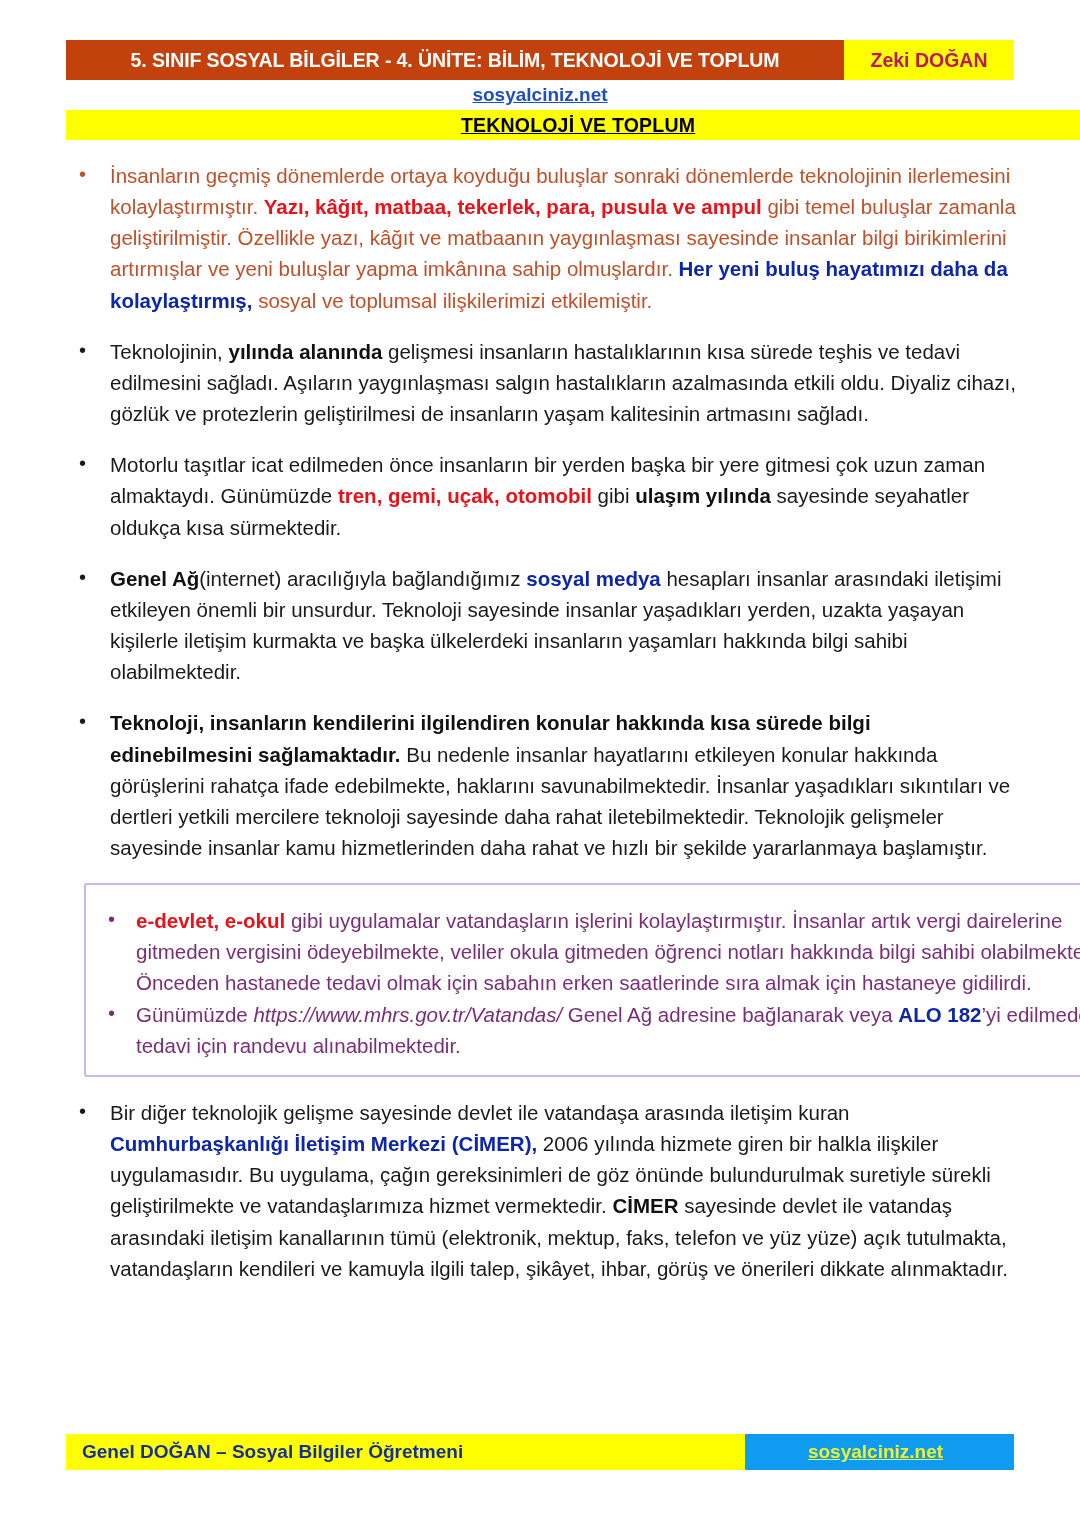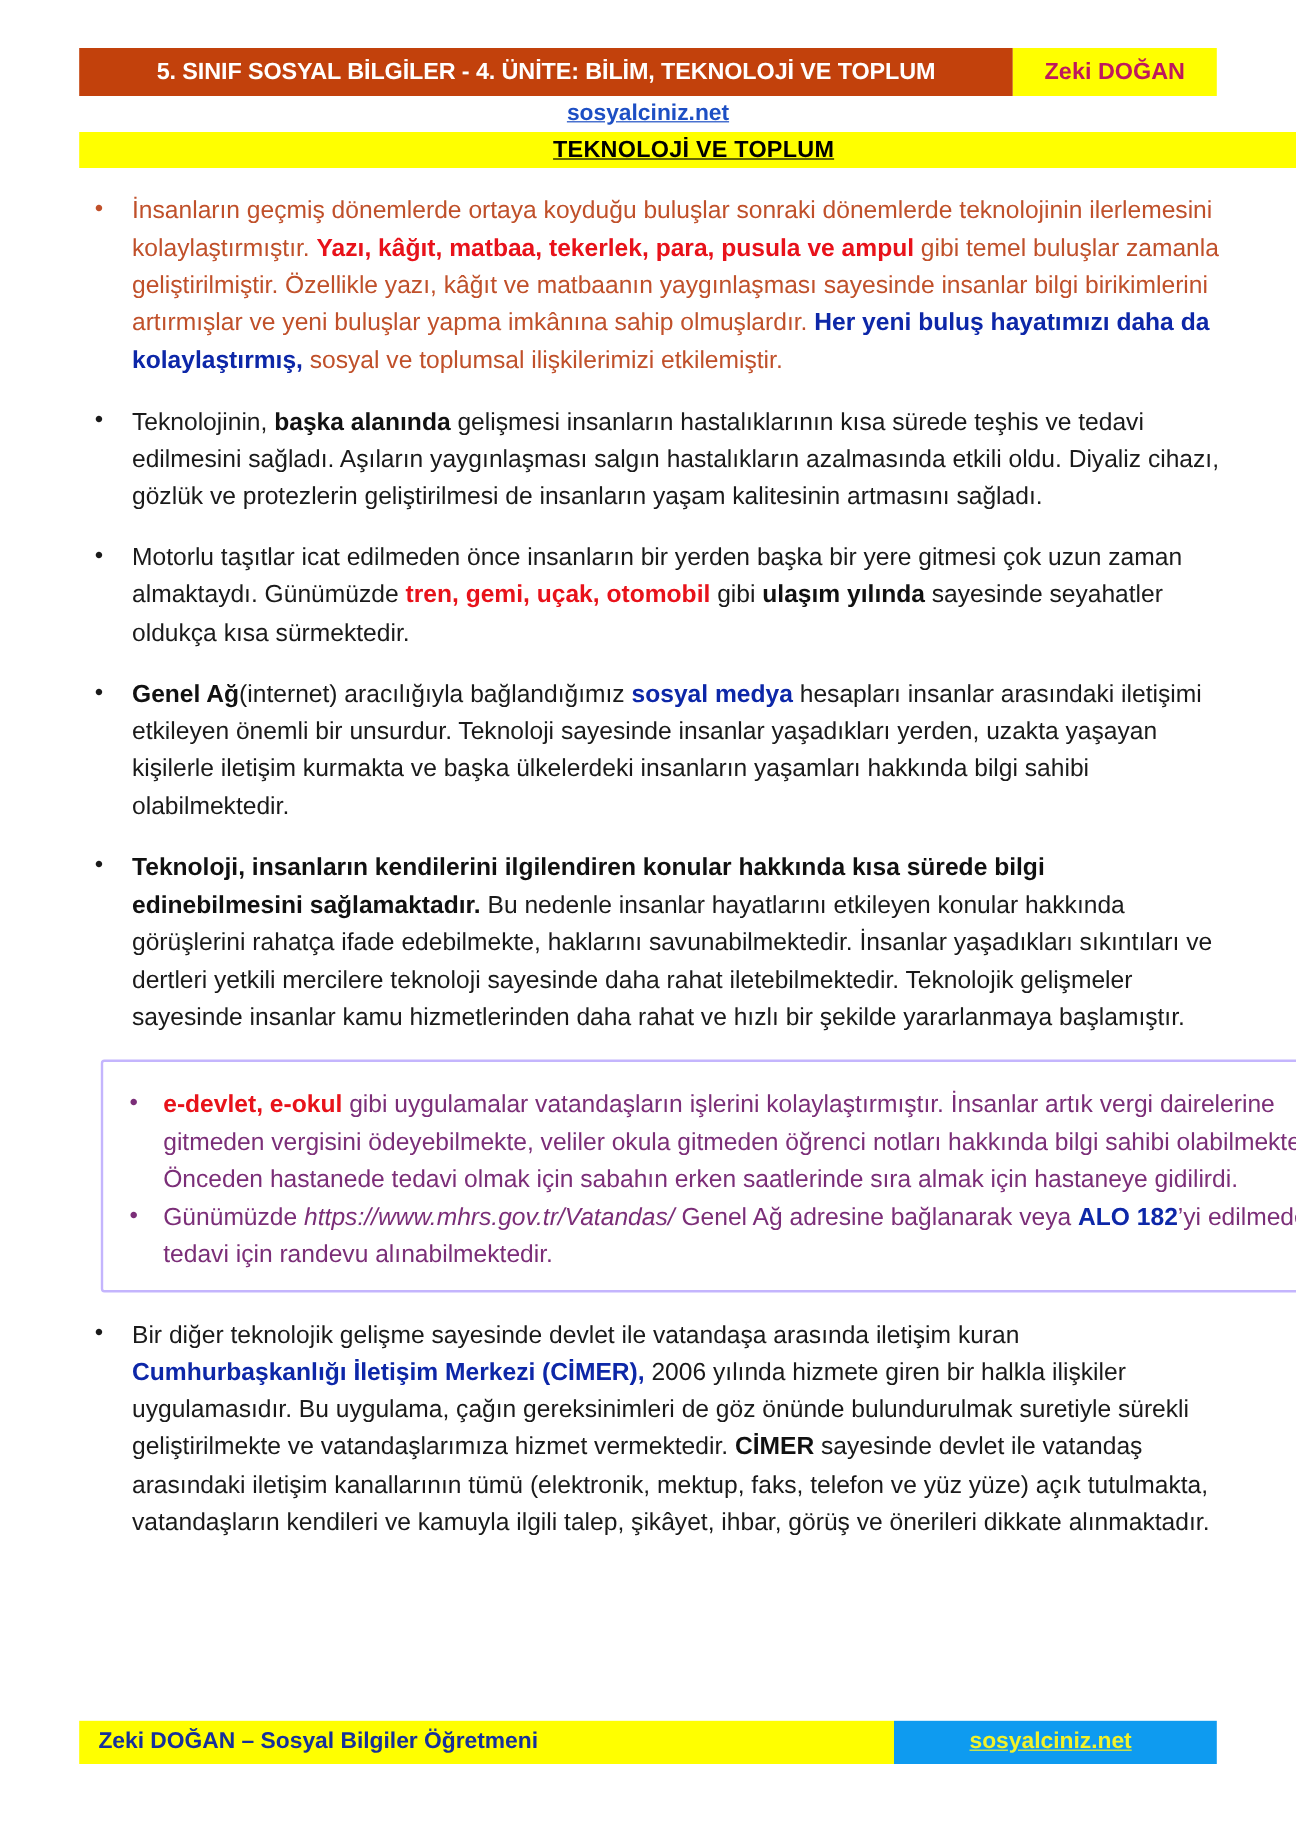--- a/index.html
+++ b/index.html
@@ -230,21 +230,21 @@
 
   <div class="subtitle-band">
     <span>TEKNOLOJİ VE TOPLUM</span>
   </div>
 
   <div class="content">
     <ul class="bullets">
 
       <li class="p-orange"><span>İnsanların geçmiş dönemlerde ortaya koyduğu buluşlar sonraki dönemlerde teknolojinin ilerlemesini kolaylaştırmıştır. </span><b class="red">Yazı, kâğıt, matbaa, tekerlek, para, pusula ve ampul</b><span> gibi temel buluşlar zamanla geliştirilmiştir. Özellikle yazı, kâğıt ve matbaanın yaygınlaşması sayesinde insanlar bilgi birikimlerini artırmışlar ve yeni buluşlar yapma imkânına sahip olmuşlardır. </span><b class="blue">Her yeni buluş hayatımızı daha da kolaylaştırmış,</b><span> sosyal ve toplumsal ilişkilerimizi etkilemiştir.</span></li>
 
-      <li class="p-black"><span>Teknolojinin, </span><b class="dark">başka alanında</b><span> gelişmesi insanların hastalıklarının kısa sürede teşhis ve tedavi edilmesini sağladı. Aşıların yaygınlaşması salgın hastalıkların azalmasında etkili oldu. Diyaliz cihazı, gözlük ve protezlerin geliştirilmesi de insanların yaşam kalitesinin artmasını sağladı.</span></li>
+      <li class="p-black"><span>Teknolojinin, </span><b class="dark">yılında alanında</b><span> gelişmesi insanların hastalıklarının kısa sürede teşhis ve tedavi edilmesini sağladı. Aşıların yaygınlaşması salgın hastalıkların azalmasında etkili oldu. Diyaliz cihazı, gözlük ve protezlerin geliştirilmesi de insanların yaşam kalitesinin artmasını sağladı.</span></li>
 
       <li class="p-black"><span>Motorlu taşıtlar icat edilmeden önce insanların bir yerden başka bir yere gitmesi çok uzun zaman almaktaydı. Günümüzde </span><b class="red">tren, gemi, uçak, otomobil</b><span> gibi </span><b class="dark">ulaşım yılında</b><span> sayesinde seyahatler oldukça kısa sürmektedir.</span></li>
 
       <li class="p-black tight"><b class="dark">Genel Ağ</b><span>(internet) aracılığıyla bağlandığımız </span><b class="blue">sosyal medya</b><span> hesapları insanlar arasındaki iletişimi etkileyen önemli bir unsurdur. Teknoloji sayesinde insanlar yaşadıkları yerden, uzakta yaşayan kişilerle iletişim kurmakta ve başka ülkelerdeki insanların yaşamları hakkında bilgi sahibi olabilmektedir.</span></li>
 
       <li class="p-black"><b class="dark">Teknoloji, insanların kendilerini ilgilendiren konular hakkında kısa sürede bilgi edinebilmesini sağlamaktadır.</b><span> Bu nedenle insanlar hayatlarını etkileyen konular hakkında görüşlerini rahatça ifade edebilmekte, haklarını savunabilmektedir. İnsanlar yaşadıkları sıkıntıları ve dertleri yetkili mercilere teknoloji sayesinde daha rahat iletebilmektedir. Teknolojik gelişmeler sayesinde insanlar kamu hizmetlerinden daha rahat ve hızlı bir şekilde yararlanmaya başlamıştır.</span></li>
     </ul>
 
     <div class="purple-box">
       <ul>
@@ -253,19 +253,19 @@
       </ul>
     </div>
 
     <ul class="bullets" style="margin-top:20px;">
       <li class="p-black" style="margin-bottom:0;"><span>Bir diğer teknolojik gelişme sayesinde devlet ile vatandaşa arasında iletişim kuran </span><b class="blue">Cumhurbaşkanlığı İletişim Merkezi (CİMER),</b><span> 2006 yılında hizmete giren bir halkla ilişkiler uygulamasıdır. Bu uygulama, çağın gereksinimleri de göz önünde bulundurulmak suretiyle sürekli geliştirilmekte ve vatandaşlarımıza hizmet vermektedir. </span><b class="dark">CİMER</b><span> sayesinde devlet ile vatandaş arasındaki iletişim kanallarının tümü (elektronik, mektup, faks, telefon ve yüz yüze) açık tutulmakta, vatandaşların kendileri ve kamuyla ilgili talep, şikâyet, ihbar, görüş ve önerileri dikkate alınmaktadır.</span></li>
     </ul>
 
   </div>
 
   <div class="footer-bar">
-    <div class="footer-left">Zeki DOĞAN – Sosyal Bilgiler Öğretmeni</div>
+    <div class="footer-left">Genel DOĞAN – Sosyal Bilgiler Öğretmeni</div>
     <div class="footer-right">
       <span>sosyalciniz.net</span>
     </div>
   </div>
 
 </div>
 
 </body></html>

